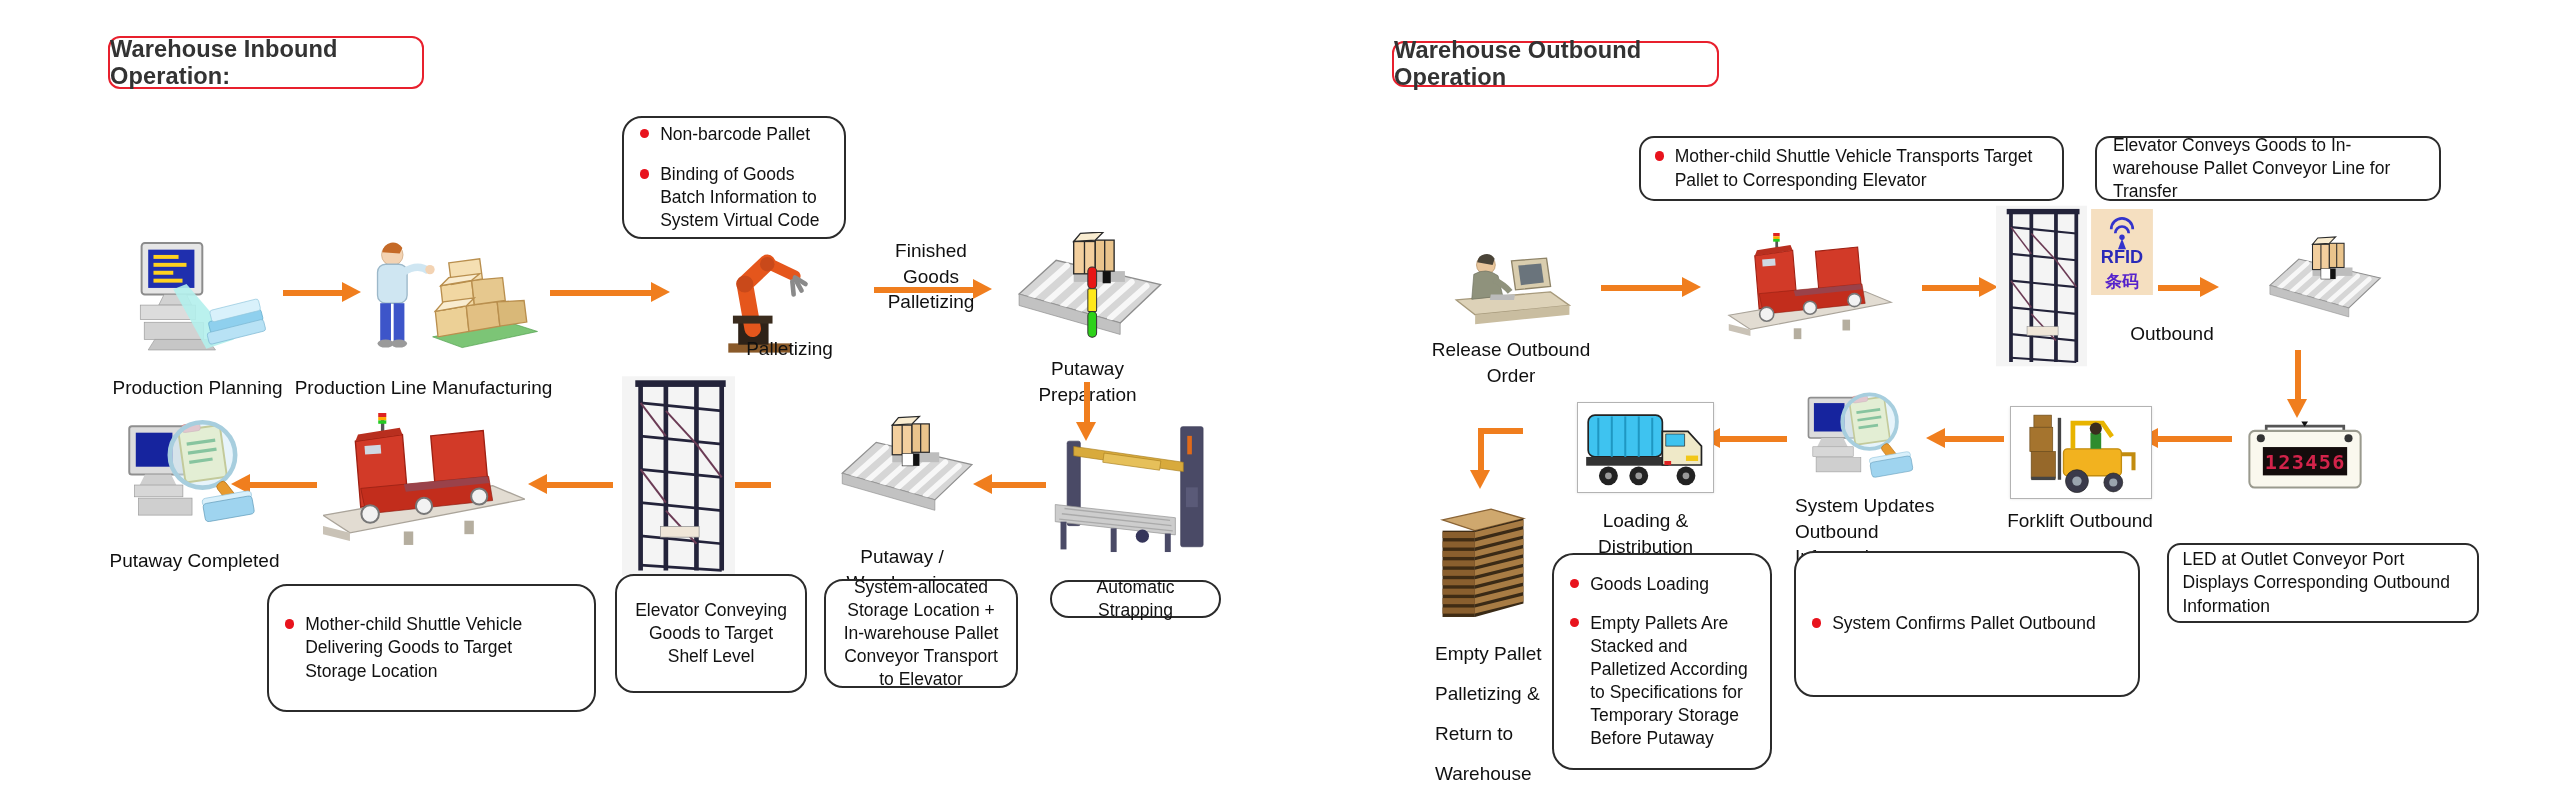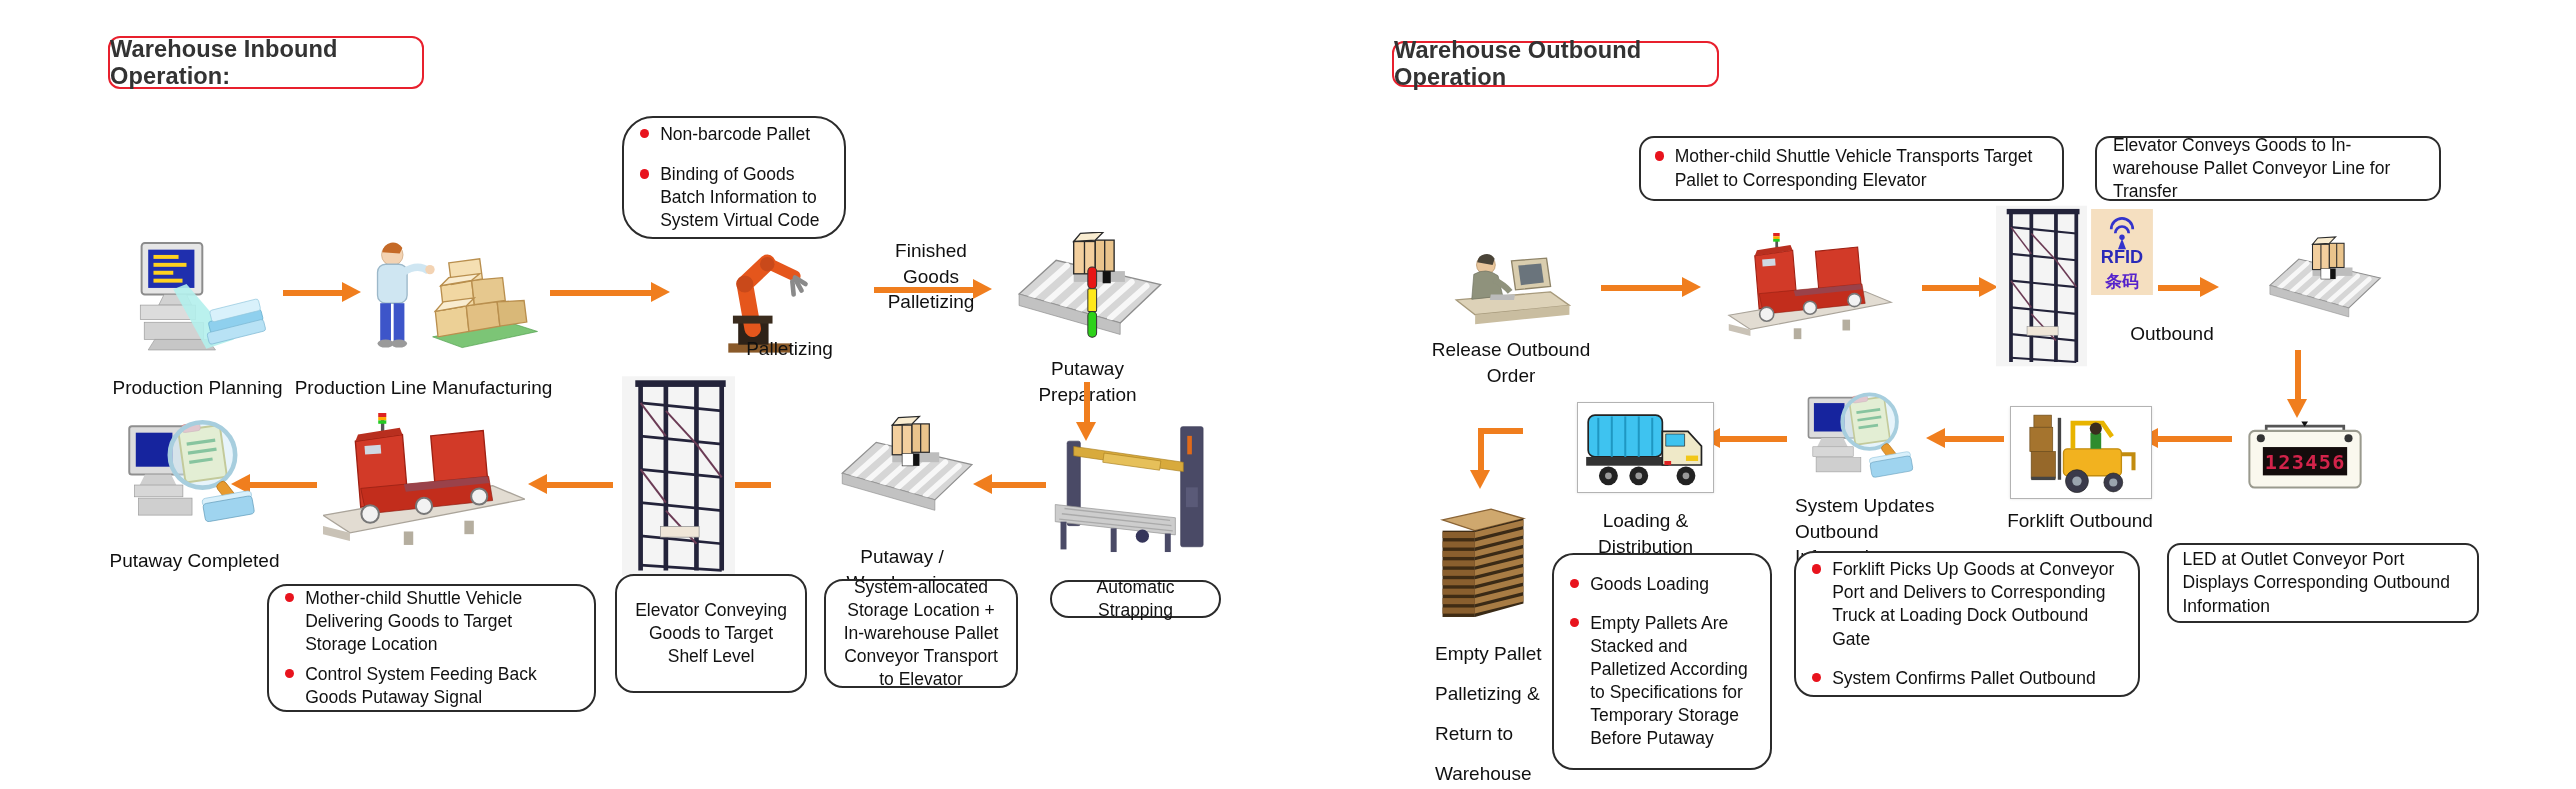--- a/index.html
+++ b/index.html
@@ -31,21 +31,21 @@
   .icon svg{width:100%;height:100%;display:block;}
   .framed{border:1.3px solid #b3b3b3;background:#fff;box-shadow:0 0.7px 2.7px rgba(0,0,0,.12);}
 </style>
 </head>
 <body>
 
 <div class="title-box" style="left:108px;top:36px;width:312px;height:49px">
   <span>Warehouse Inbound Operation:</span>
 </div>
 
-<div class="callout" style="left:622px;top:116px;width:224px;height:123px;border-radius:31px">
+<div class="callout" style="left:622px;top:116px;width:224px;height:123px;border-radius:20px">
   <div class="bullet-item">
     <span class="bullet"></span>
     <span>Non-barcode Pallet</span>
   </div>
   <div class="bullet-item">
     <span class="bullet"></span>
     <span>Binding of Goods Batch Information to System Virtual Code</span>
   </div>
 </div>
 
@@ -289,24 +289,20 @@
     </g>
   </svg>
 </div>
 <div class="node-label" style="left:107px;top:548px;width:175px">Putaway Completed</div>
 
 <div class="callout" style="left:267px;top:584px;width:329px;height:128px;border-radius:20px;gap:7px">
   <div class="bullet-item">
     <span class="bullet"></span>
     <span>Mother-child Shuttle Vehicle Delivering Goods to Target Storage Location</span>
   </div>
-  <div class="bullet-item">
-    <span class="bullet"></span>
-    <span>Control System Feeding Back Goods Putaway Signal</span>
-  </div>
 </div>
 
 <div class="callout center" style="left:615px;top:574px;width:192px;height:119px;border-radius:19px">
   <span>Elevator Conveying Goods to Target Shelf Level</span>
 </div>
 
 <div class="callout center" style="left:824px;top:579px;width:194px;height:109px;border-radius:19px">
   <span>System-allocated Storage Location + In-warehouse Pallet Conveyor Transport to Elevator</span>
 </div>
 
@@ -569,24 +565,20 @@
   </div>
   <div class="bullet-item">
     <span class="bullet"></span>
     <span>Empty Pallets Are Stacked and Palletized According to Specifications for Temporary Storage Before Putaway</span>
   </div>
 </div>
 
 <div class="callout" style="left:1794px;top:551px;width:346px;height:146px;border-radius:20px;gap:16px">
   <div class="bullet-item">
     <span class="bullet"></span>
-    <span>Forklift Picks Up Goods at Conveyor Port and Delivers to Corresponding Truck at Loading Dock Outbound Gate</span>
-  </div>
-  <div class="bullet-item">
-    <span class="bullet"></span>
     <span>System Confirms Pallet Outbound</span>
   </div>
 </div>
 
 <div class="callout" style="left:2167px;top:543px;width:312px;height:80px;border-radius:13.5px;padding:8px 13.5px">
   <span>LED at Outlet Conveyor Port Displays Corresponding Outbound Information</span>
 </div>
 
 
 </body></html>

